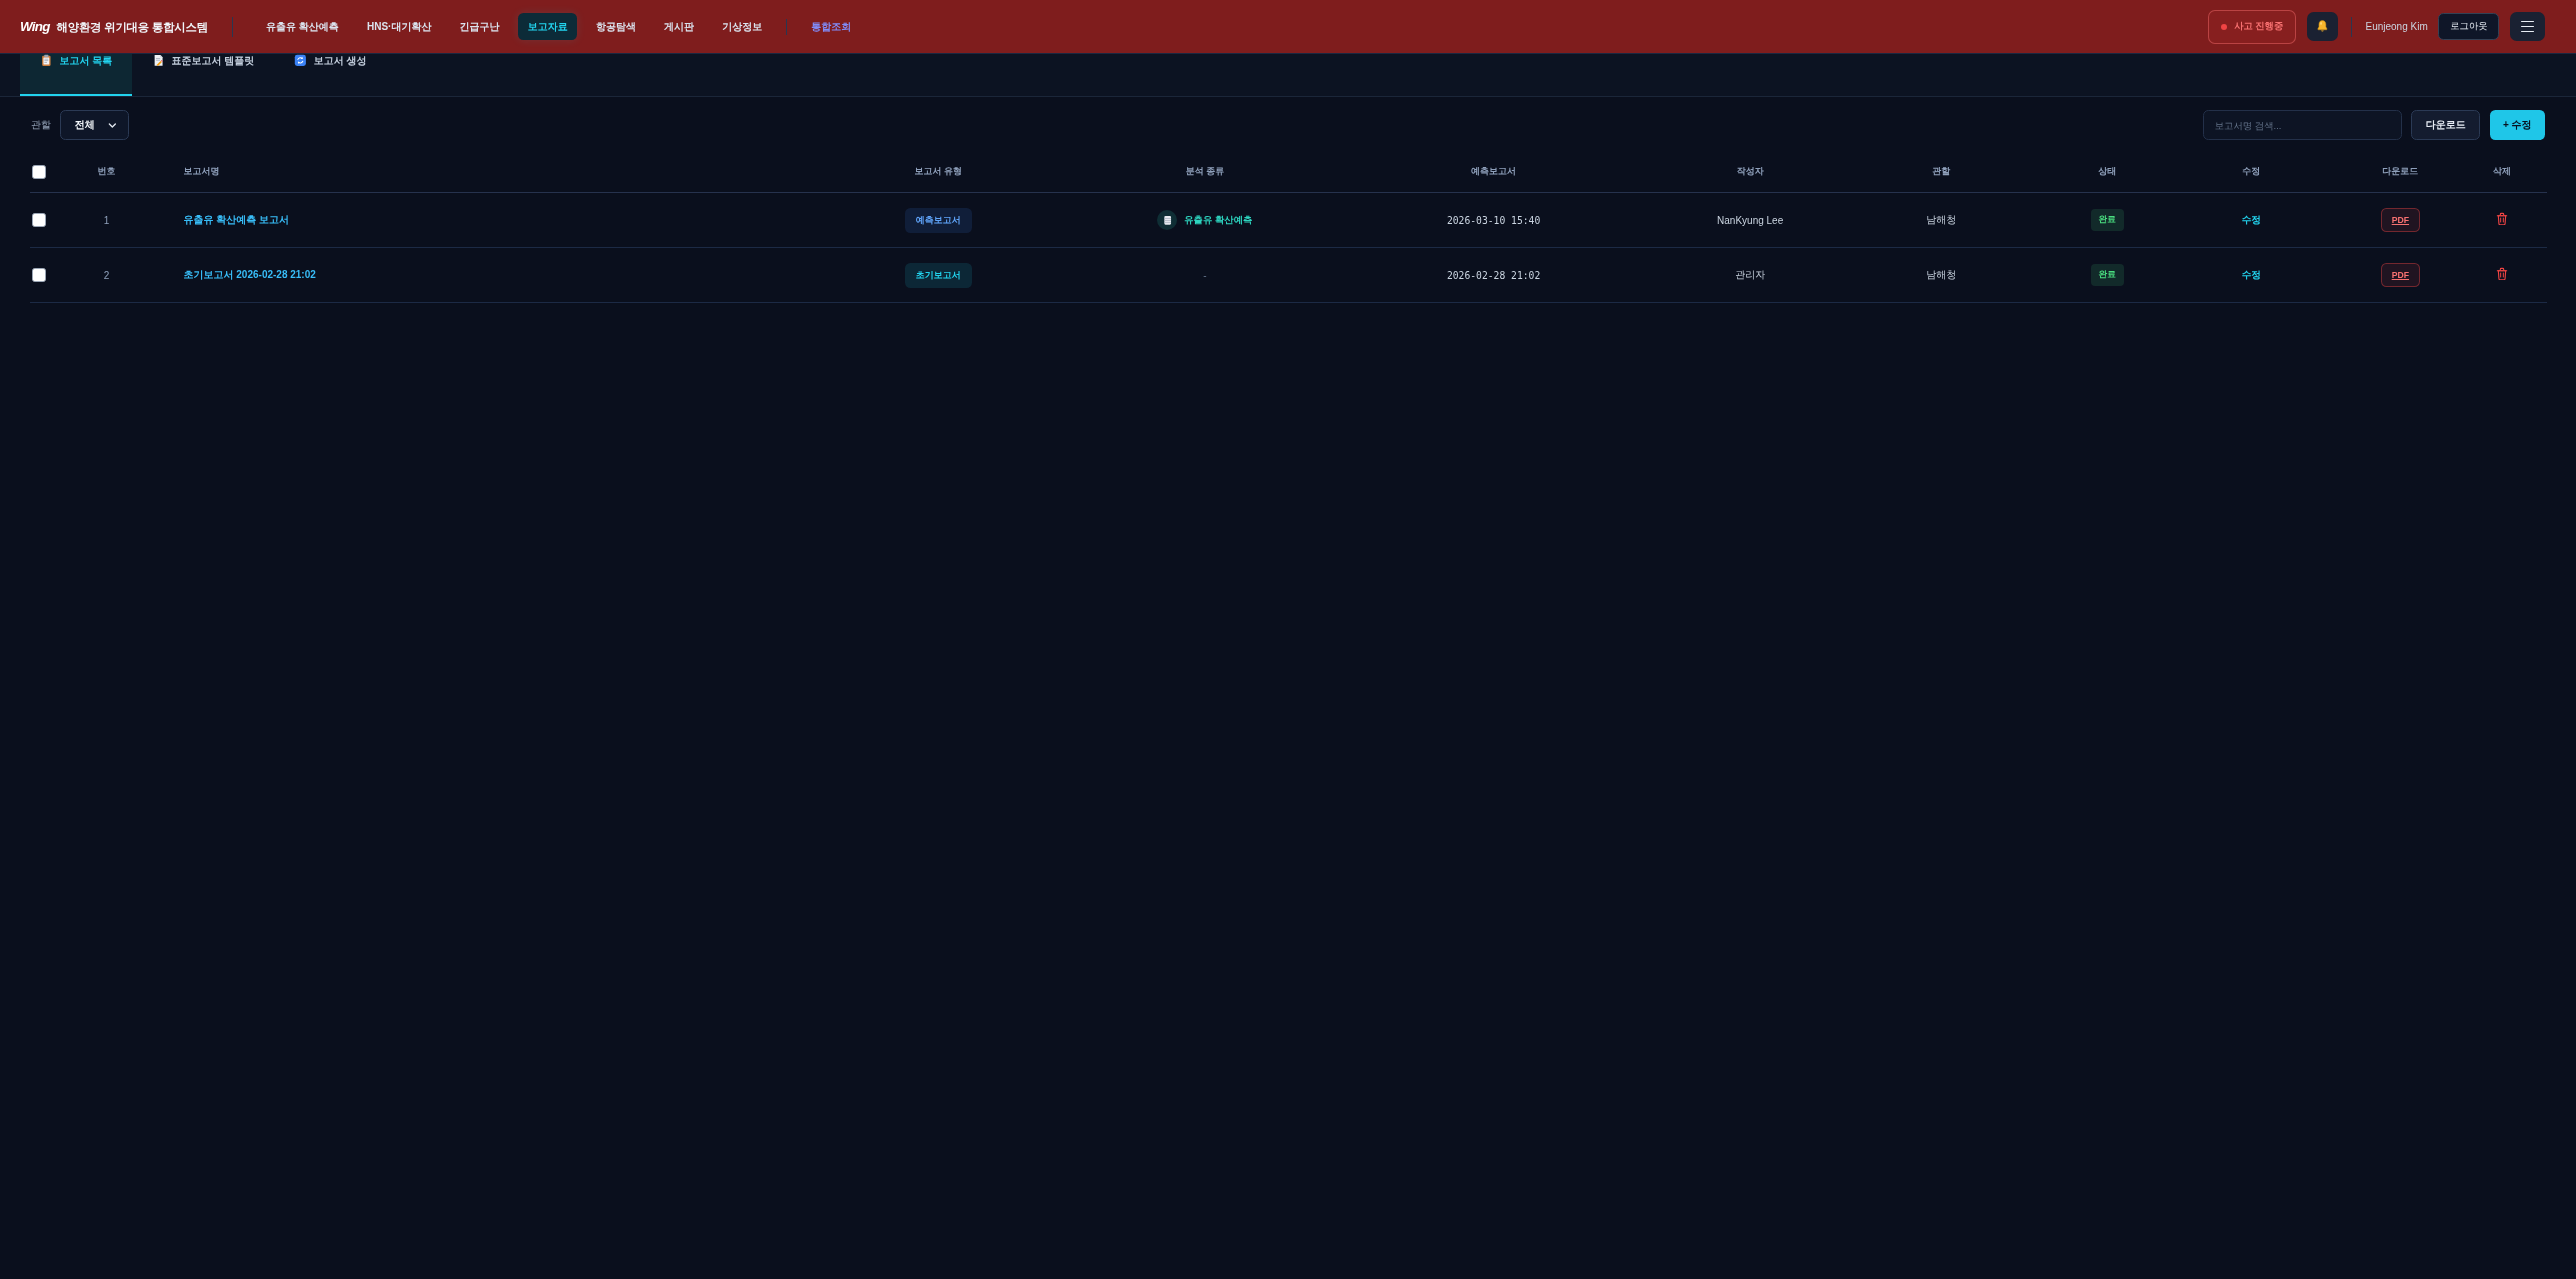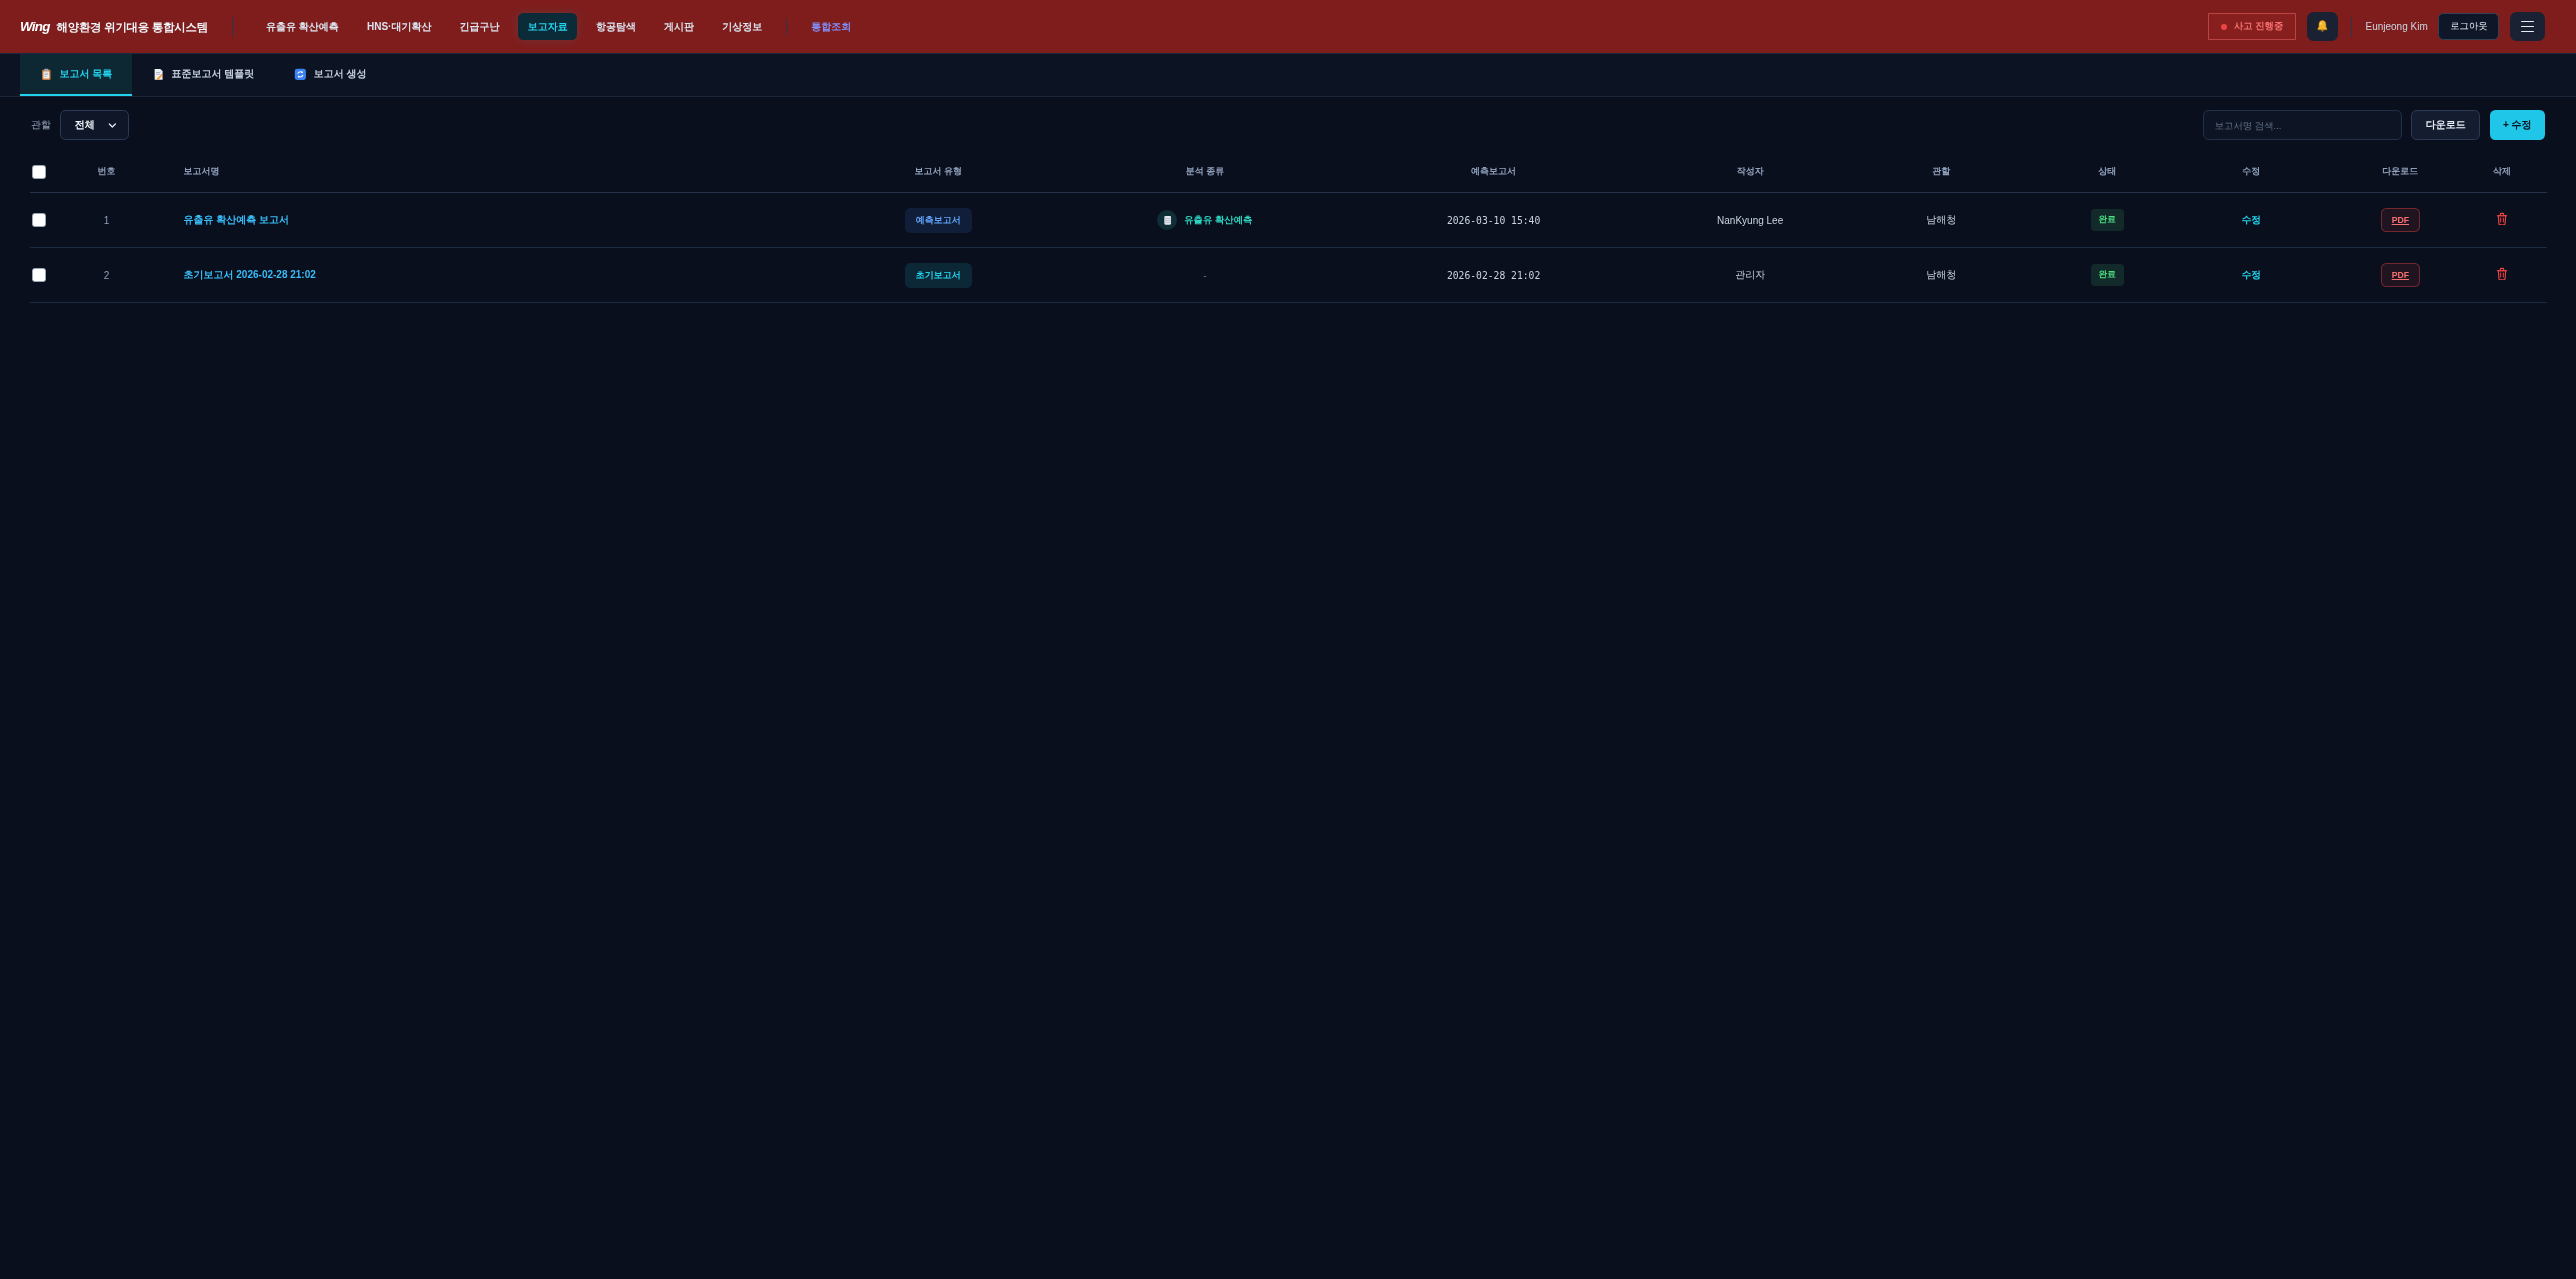--- a/index.html
+++ b/index.html
@@ -23,23 +23,23 @@
   .nav-item {
     font-size:10px; font-weight:700; color:#dbe3ee; padding:6.7px 9.4px;
     border-radius:5.4px; cursor:pointer; white-space:nowrap; text-decoration:none;
   }
   .nav-item.active { color:#22d3ee; background:#0c2b38; box-shadow:0 0 9.4px rgba(34,211,238,.12); }
   .nav-item.accent { color:#818cf8; }
   .nav-sep { width:0.7px; height:16px; background:#2a3650; margin:0 5.4px; }
 
   .header-right { display:flex; align-items:center; gap:10.7px; }
   .incident-badge {
-    display:flex; align-items:center; gap:6.7px; height:27px; padding:0 12px;
-    border:0.7px solid rgba(248,113,113,.45); border-radius:1px;
-    background:rgba(239,68,68,.07); color:#f87171; font-size:9.4px; font-weight:700;
+    display:flex; align-items:center; gap:6.7px; height:34px; padding:0 12px;
+    border:0.7px solid rgba(248,113,113,.45); border-radius:7px;
+    background:rgba(239,68,68,.07); color:#f87171; font-size:9.4px; font-weight:700;font-family:Liberation Serif, serif;
   }
   .incident-badge .dot { width:6px; height:6px; border-radius:50%; background:#ef4444; }
   .icon-btn {
     width:31px; height:29.5px; border-radius:6.7px; background:#1a2132; border:none;
     display:flex; align-items:center; justify-content:center; cursor:pointer;
   }
   .user-name { font-size:10px; color:#cbd5e1; }
   .logout-btn {
     height:27px; padding:0 10.7px; background:#0f1628; border:0.7px solid #334155;
     border-radius:5.4px; color:#e2e8f0; font-size:9.4px; cursor:pointer;
@@ -47,21 +47,21 @@
   }
   .burger { display:flex; flex-direction:column; gap:3.4px; }
   .burger span { display:block; width:13.4px; height:1.7px; background:#e8edf5; border-radius:1.3px; }
 
   
   .tabbar {
     height:43px; background:#0c1322; border-bottom:0.7px solid #1b2639;
     display:flex; align-items:stretch; padding:0 20px;
   }
   .tab {
-    display:flex; align-items:center; gap:6.7px; padding:0 20px;
+    display:flex; align-items:flex-start; gap:6.7px; padding:0 20px;
     font-size:10px; font-weight:700; color:#c3cedd; cursor:pointer;
     border-bottom:2px solid transparent;
   }
   .tab.active { color:#22d3ee; background:#0d2733; border-bottom-color:#22d3ee; }
   .tab svg { display:block; }
 
   
   .toolbar {
     display:flex; align-items:center; justify-content:space-between;
     padding:13.4px 31px 12px 31px;

